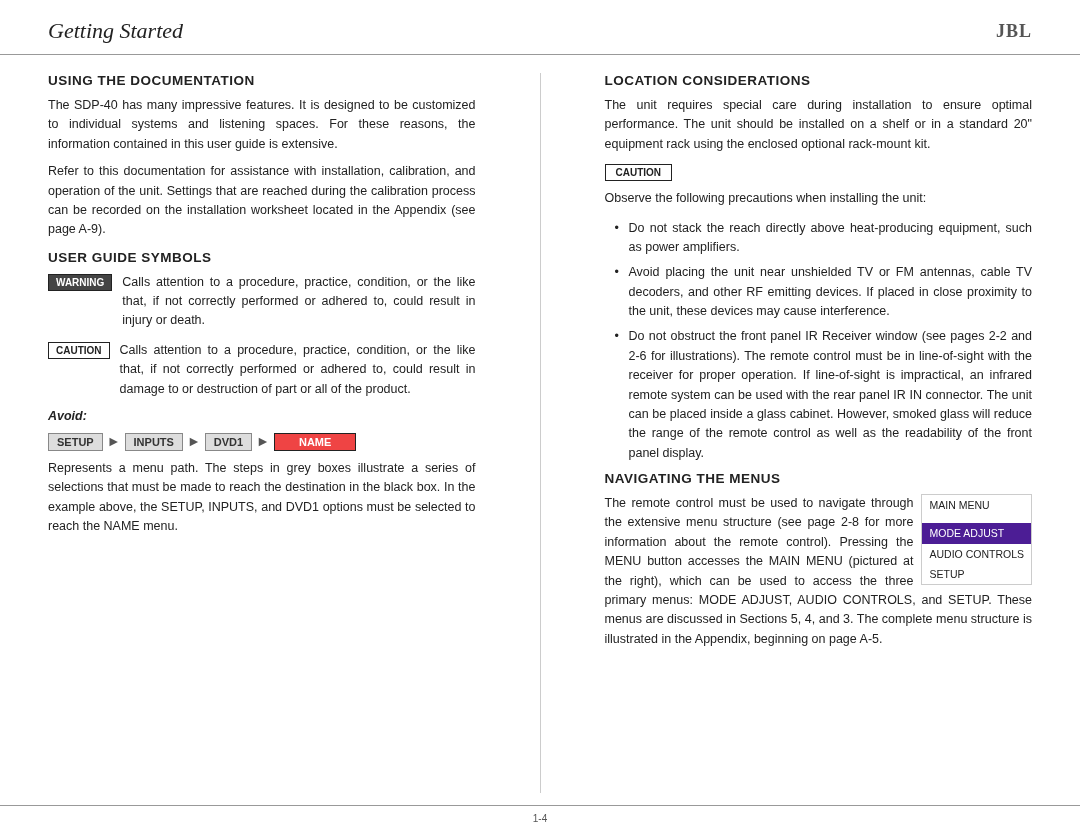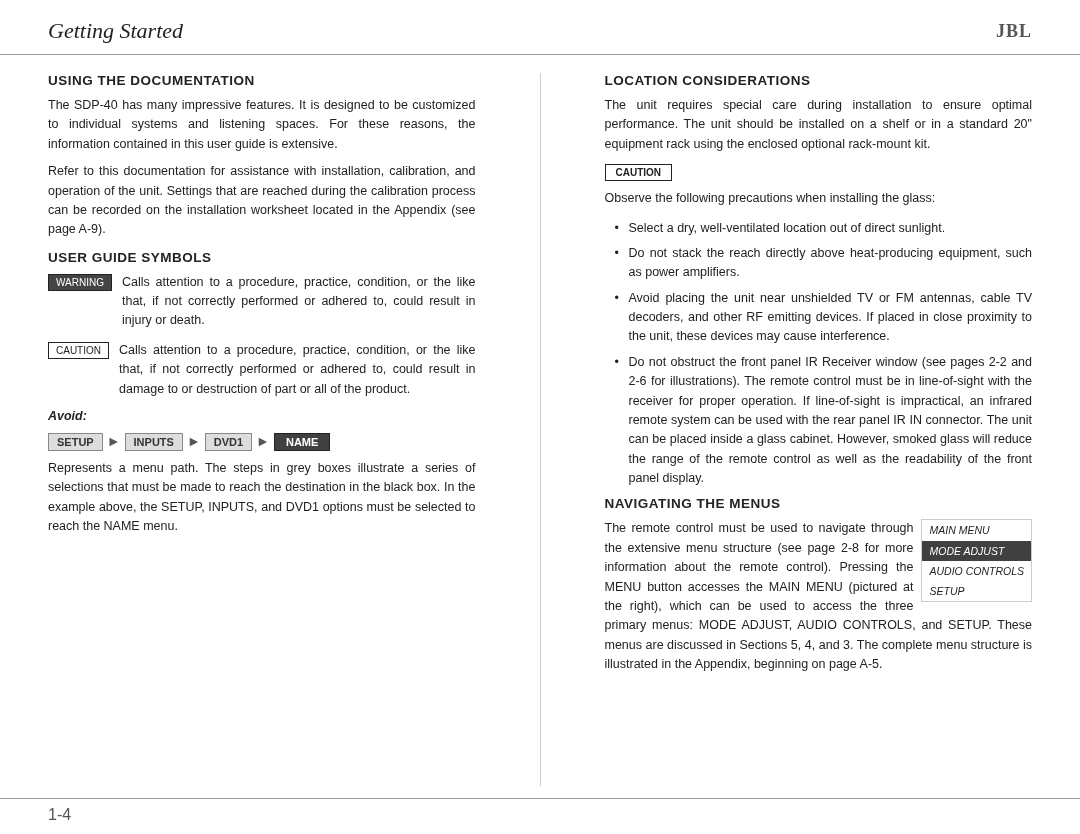--- a/index.html
+++ b/index.html
@@ -80,21 +80,21 @@
       display: flex;
       align-items: flex-start;
       margin-bottom: 10px;
       gap: 10px;
     }
     .badge {
       display: inline-block;
       border: 1.5px solid #222;
       padding: 2px 7px;
       font-size: 10px;
-      font-weight: normal;
+      font-weight: bold;
       font-family: Arial, sans-serif;
       white-space: nowrap;
       margin-top: 1px;
       min-width: 60px;
       text-align: center;
     }
     .badge-warning {
       background: #444;
       color: #fff;
       border-color: #222;
@@ -144,25 +144,25 @@
       border: 1.5px solid #888;
       padding: 2px 8px;
       font-size: 11px;
       font-weight: bold;
       font-family: Arial, sans-serif;
       background: #ddd;
       color: #333;
     }
     .menu-box-dark {
       border: 1.5px solid #222;
-      padding: 2px 11px;
+      padding: 2px 24px;
       font-size: 11px;
       font-weight: bold;
       font-family: Arial, sans-serif;
-      background: #404040;
+      background: #ef4444;
       color: #fff;
     }
     .menu-arrow {
       font-size: 14px;
       color: #555;
     }
     
     .bullet-list {
       margin: 8px 0 8px 10px;
       list-style: none;
@@ -201,34 +201,35 @@
       min-width: 110px;
       font-family: Arial, sans-serif;
       font-size: 10.5px;
     }
     .menu-screenshot-row {
       padding: 2px 7px;
       color: #222;
       font-size: 10.5px;
       background: #fff;
       white-space: nowrap;
-      font-style: italic;
     }
     .menu-screenshot-row.highlighted {
-      background: #404040;
+      background: #4c1d95;
       color: #fff;
+      margin-top: 8px;
     }
     
     .footer {
       border-top: 1px solid #999;
       padding: 7px 48px 10px 48px;
-      font-size: 16px;
+      font-size: 10px;
       color: #555;
       font-family: Arial, sans-serif;
       margin-top: 12px;
+      text-align: center;
     }
     .col-divider {
       width: 1px;
       background: #ccc;
       margin: 0 4px;
     }
     .clearfix::after { content:''; display:table; clear:both; }
   </style>
 </head>
 <body>
@@ -290,24 +291,23 @@
 
       <div>
         <div class="section-heading">LOCATION CONSIDERATIONS</div>
         <div class="section-body">
           <p>The unit requires special care during installation to ensure optimal performance. The unit should be installed on a shelf or in a standard 20" equipment rack using the enclosed optional rack-mount kit.</p>
         </div>
 
         <div>
           <span class="caution-box">CAUTION</span>
         </div>
-        <div class="section-body">Observe the following precautions when installing the glass:</div>
+        <div class="section-body">Observe the following precautions when installing the unit:</div>
 
         <ul class="bullet-list">
-          <li>Select a dry, well-ventilated location out of direct sunlight.</li>
           <li>Do not stack the reach directly above heat-producing equipment, such as power amplifiers.</li>
           <li>Avoid placing the unit near unshielded TV or FM antennas, cable TV decoders, and other RF emitting devices. If placed in close proximity to the unit, these devices may cause interference.</li>
           <li>Do not obstruct the front panel IR Receiver window (see pages 2-2 and 2-6 for illustrations). The remote control must be in line-of-sight with the receiver for proper operation. If line-of-sight is impractical, an infrared remote system can be used with the rear panel IR IN connector. The unit can be placed inside a glass cabinet. However, smoked glass will reduce the range of the remote control as well as the readability of the front panel display.</li>
         </ul>
       </div>
 
       <div>
         <div class="section-heading">NAVIGATING THE MENUS</div>
         <div class="section-body clearfix">
 

